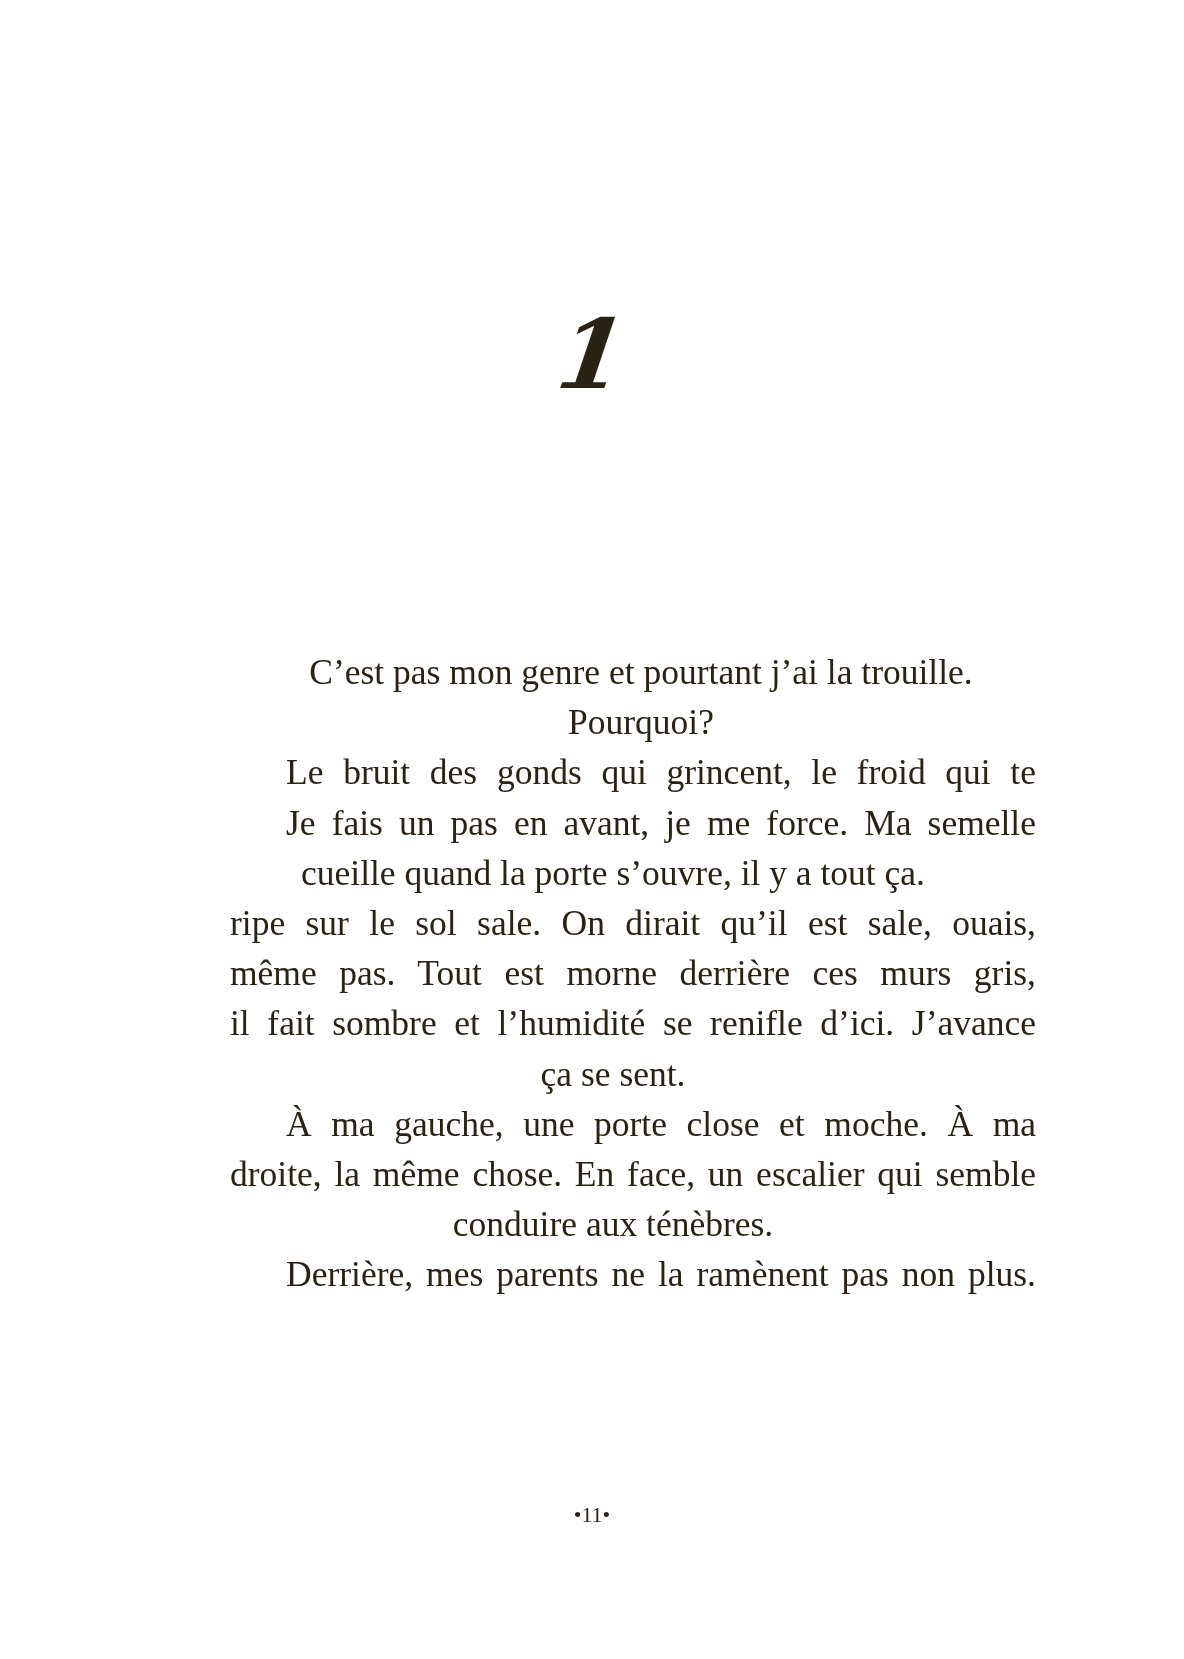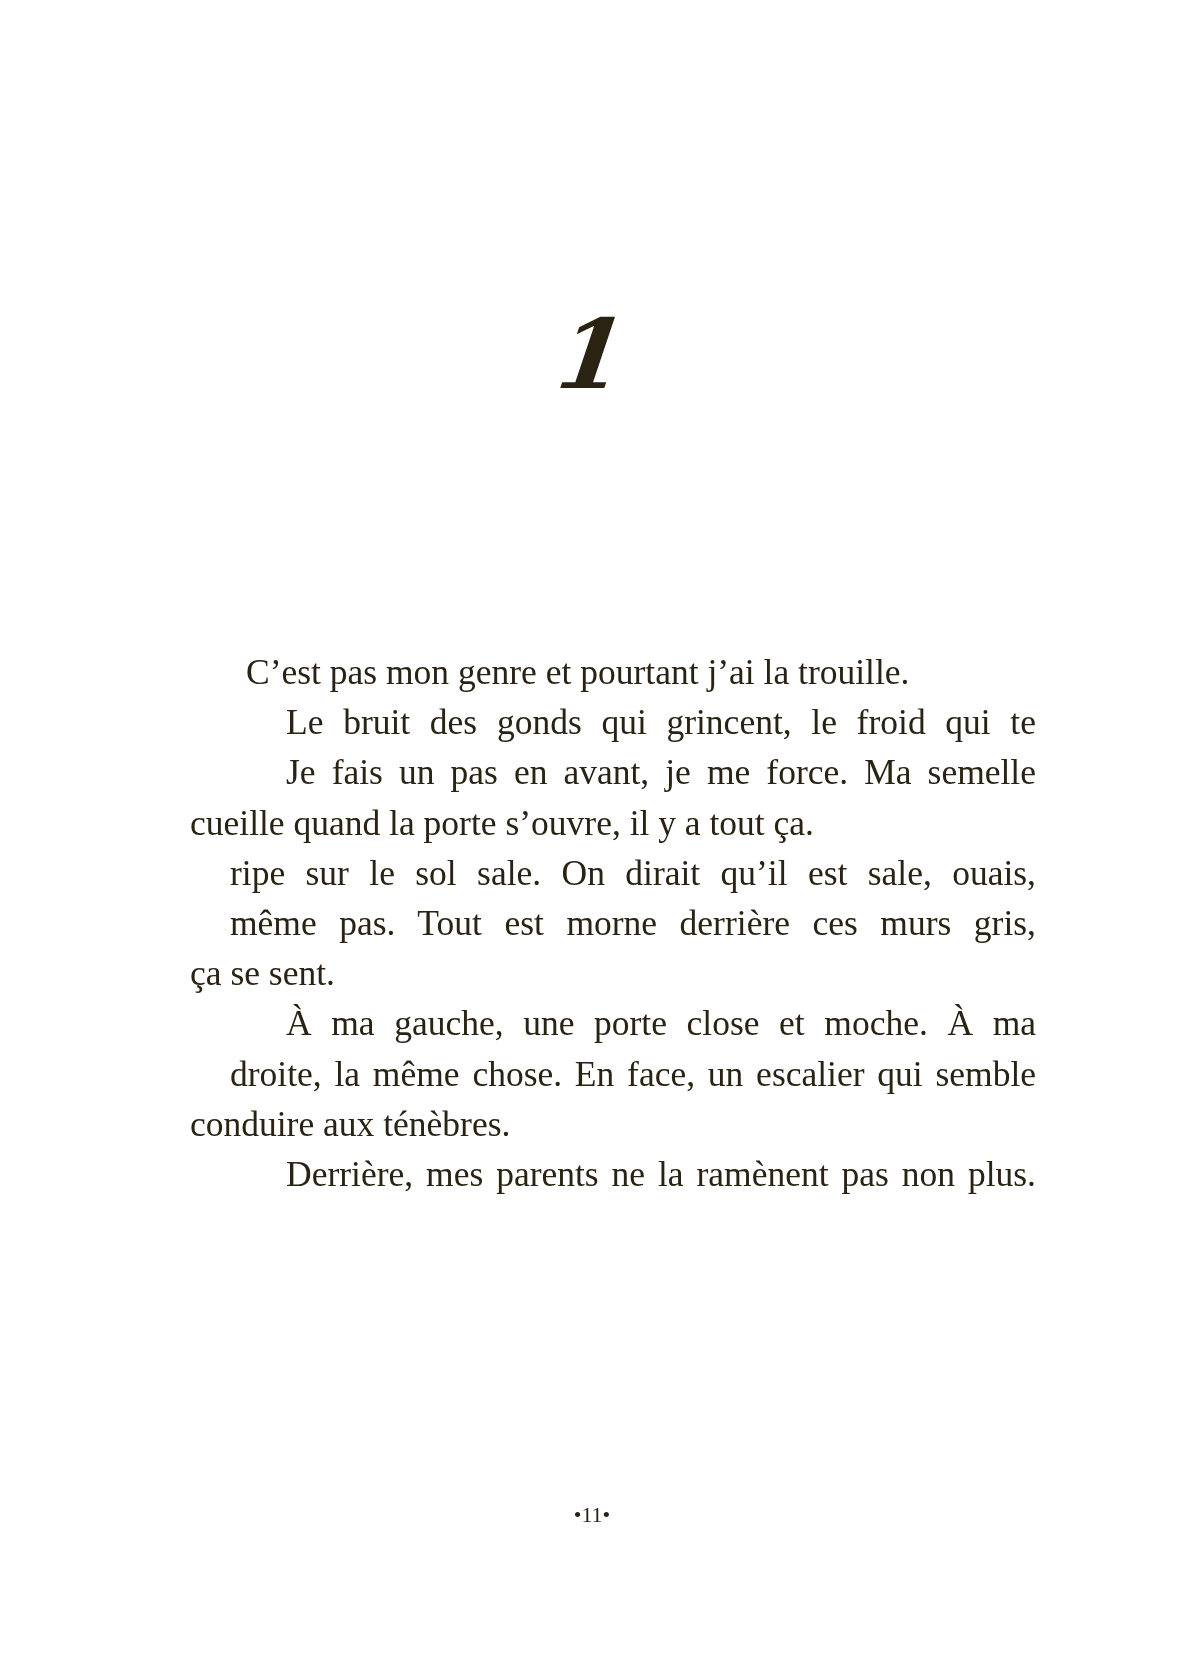--- a/index.html
+++ b/index.html
@@ -9,41 +9,43 @@
       position: absolute; left: 0; width: 1184px; top: 300px; text-align: center;
       font-family: "DejaVu Serif", serif; font-style: italic; font-weight: bold;
       font-size: 96px; line-height: 110px; color: #2a2314;
       transform: skewX(-8deg);
     }
     .body-text {
       position: absolute; left: 190px; top: 647px; width: 846px;
       font-family: "Liberation Serif", serif; font-size: 35.5px; line-height: 50.2px;
       color: #2a2314;
     }
-    .line { display: block; white-space: nowrap; height: 50.2px; }
+    .line { display: block; white-space: nowrap; height: 50.2px; text-align: center; }
     .line.justify { text-align: justify; text-align-last: justify; white-space: normal; margin-left: 40px; }
     .indent { padding-left: 56px; }
     .page-number {
       position: absolute; left: 0; width: 1184px; top: 1502px; text-align: center;
       font-family: Liberation Serif, serif; font-size: 22px; color: #2a2314;
     }
   </style>
 </head>
 <body>
 
 <div class="page">
   <div class="chapter-number">1</div>
 
   <div class="body-text">
     <span class="line indent">C’est pas mon genre et pourtant j’ai la trouille.</span>
+    <span class="line indent">Pourquoi?</span>
     <span class="line indent justify">Le bruit des gonds qui grincent, le froid qui te</span>
     <span class="line indent justify">Je fais un pas en avant, je me force. Ma semelle</span>
     <span class="line">cueille quand la porte s’ouvre, il y a tout ça.</span>
     <span class="line justify">ripe sur le sol sale. On dirait qu’il est sale, ouais,</span>
     <span class="line justify">même pas. Tout est morne derrière ces murs gris,</span>
+    <span class="line justify">il fait sombre et l’humidité se renifle d’ici. J’avance</span>
     <span class="line">ça se sent.</span>
     <span class="line indent justify">À ma gauche, une porte close et moche. À ma</span>
     <span class="line justify">droite, la même chose. En face, un escalier qui semble</span>
     <span class="line">conduire aux ténèbres.</span>
     <span class="line indent justify">Derrière, mes parents ne la ramènent pas non plus.</span>
   </div>
 
   <div class="page-number">•11•</div>
 </div>
 

